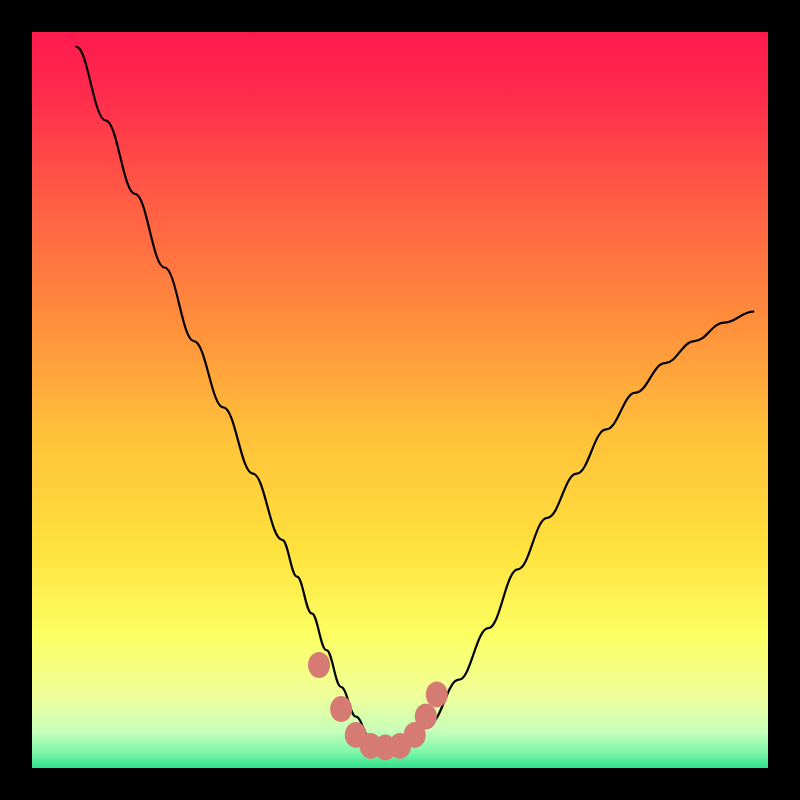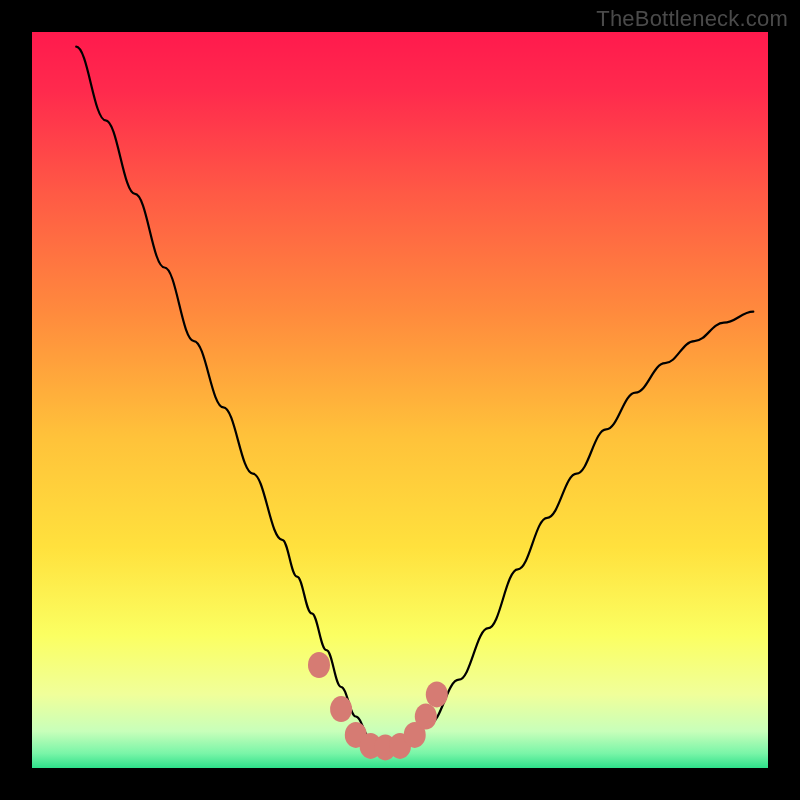--- a/index.html
+++ b/index.html
@@ -27,21 +27,20 @@
     letter-spacing: 0.2px;
   }
   svg {
     display: block;
   }
 </style>
 </head>
 <body>
 
 <div class="container">
-  <div class="watermark">TheBottleneck.com</div>
 
   <svg width="800" height="800" viewBox="0 0 800 800">
     <defs>
       <linearGradient id="bg-grad" x1="0" y1="0" x2="0" y2="1">
         <stop offset="0%" stop-color="#ff1a4d"></stop>
         <stop offset="8%" stop-color="#ff2a4d"></stop>
         <stop offset="22%" stop-color="#ff5a45"></stop>
         <stop offset="38%" stop-color="#ff8a3d"></stop>
         <stop offset="55%" stop-color="#ffc23a"></stop>
         <stop offset="70%" stop-color="#ffe13d"></stop>

